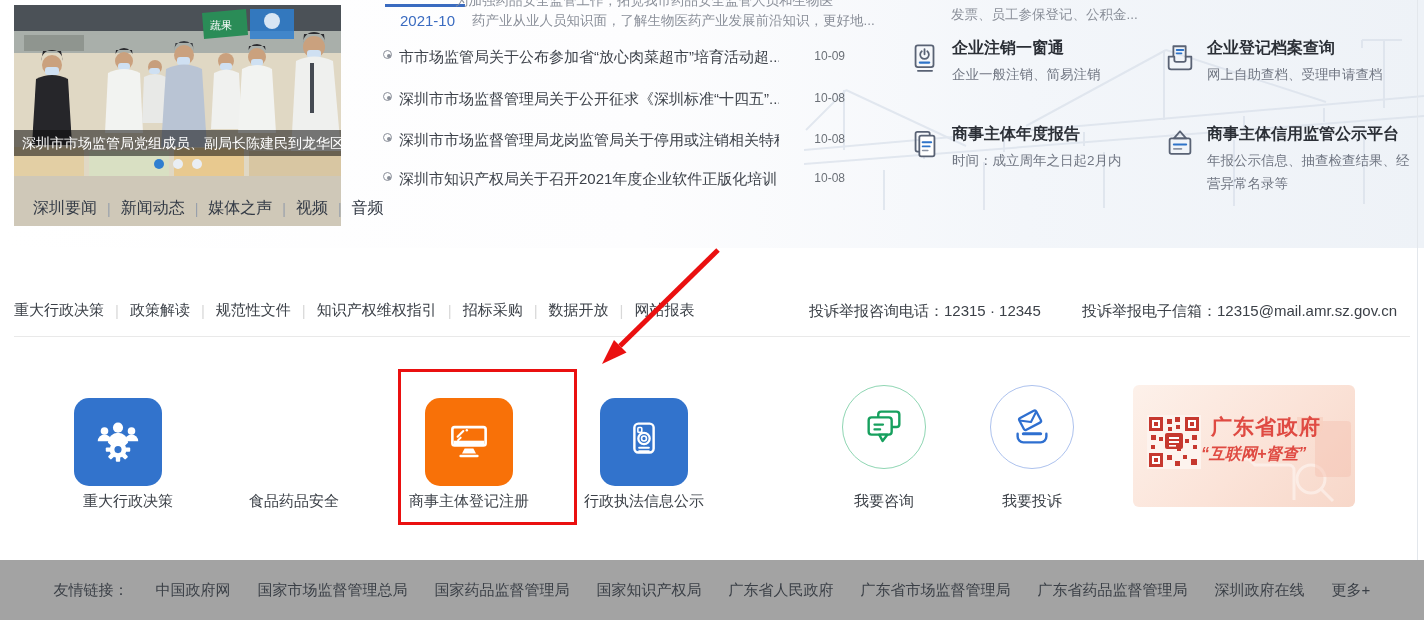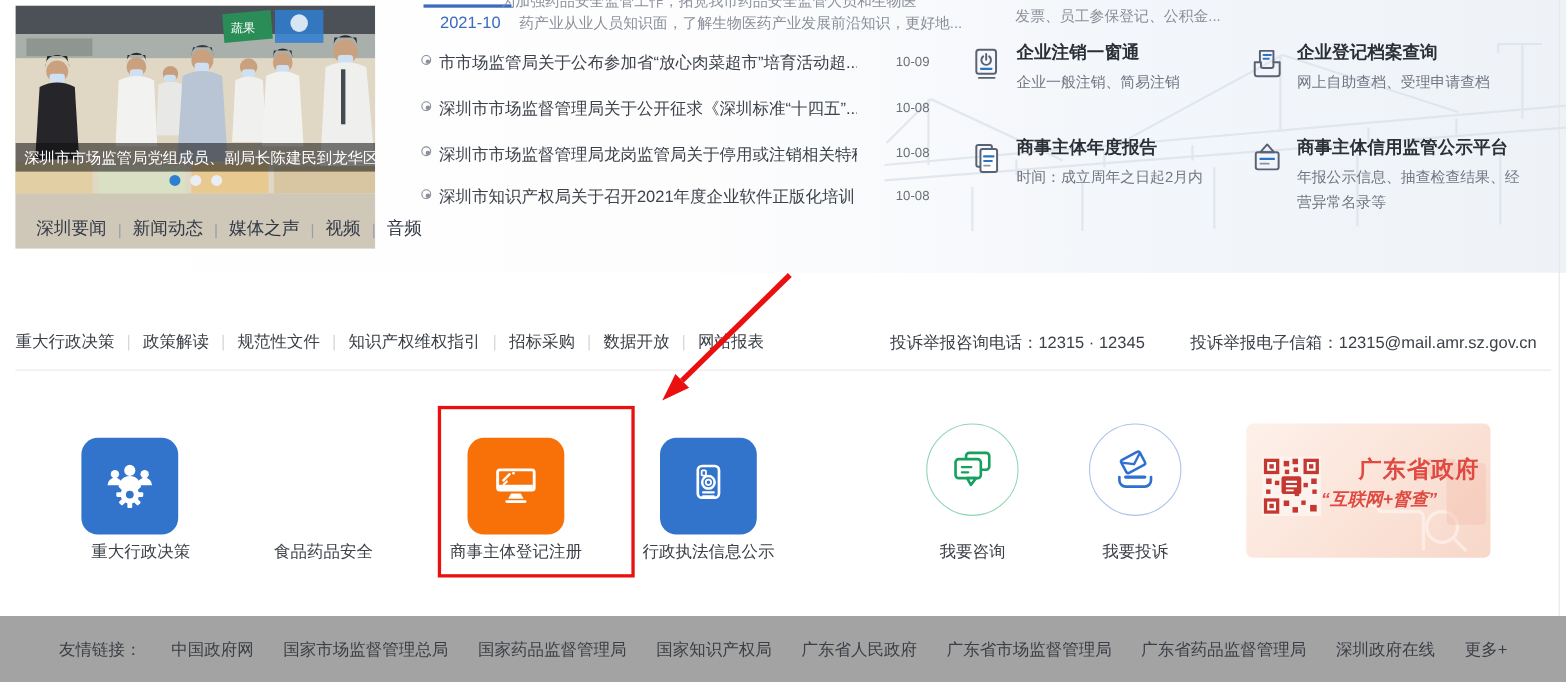--- a/index.html
+++ b/index.html
@@ -32,21 +32,21 @@
   .news-clip span { position:absolute; left:0; top:-8px; font-size:13.5px; color:#8a8f99; white-space:nowrap; }
   .news-date-badge { position:absolute; left:17px; top:12px; font-size:15px; color:#3a6bc0; }
   .news-summary { position:absolute; left:89px; top:12px; width:380px; font-size:13.5px; color:#8a8f99; white-space:nowrap; }
   .news-item { position:absolute; left:0; width:470px; height:20px; cursor:pointer; }
   .news-item .bullet { position:absolute; left:0; top:2px; width:9px; height:9px; border:1px solid #8a8f99; border-radius:50%; }
   .news-item .bullet::after { content:""; position:absolute; left:2.5px; top:2.5px; width:4px; height:4px; background:#8a8f99; border-radius:50%; }
   .news-item .title { position:absolute; left:16px; top:0; width:380px; font-size:15px; color:#3d424a; white-space:nowrap; overflow:hidden; }
   .news-item .date { position:absolute; right:8px; top:1px; font-size:12px; color:#6b7077; }
 
   
-  .services { position:absolute; left:880px; top:0; width:506px; height:248px; }
+  .services { position:absolute; left:908px; top:0; width:506px; height:248px; }
   .svc-partial { position:absolute; left:43px; top:6px; font-size:13.5px; color:#8a8f99; white-space:nowrap; }
   .svc-card { position:absolute; width:250px; cursor:pointer; }
   .svc-card .svc-icon { position:absolute; left:0; top:4px; width:34px; height:34px; }
   .svc-card .svc-title { position:absolute; left:44px; top:0; font-size:16px; font-weight:bold; color:#2b2f36; white-space:nowrap; }
   .svc-card .svc-desc { position:absolute; left:44px; top:25px; width:208px; font-size:13.5px; color:#707682; line-height:23px; }
 
   
   .mid-links { position:absolute; left:14px; top:301px; display:flex; align-items:center; font-size:15px; color:#3c4148; }
   .mid-links .sep { color:#d8d8d8; margin:0 11px; }
   .mid-links span[data-interactable="true"] { cursor:pointer; }
@@ -61,21 +61,21 @@
   .t-blue { background:#3273cc; } .t-green { background:#12a35f; } .t-orange { background:#f87108; }
 
   .circle-btn { position:absolute; top:385px; width:84px; height:84px; border-radius:50%; background:#fff; cursor:pointer;
     display:flex; align-items:center; justify-content:center; }
   .c-green { border:1px solid #8fd6b3; } .c-blue { border:1px solid #adc2ee; }
 
   
   .banner { position:absolute; left:1133px; top:385px; width:222px; height:122px; border-radius:6px; overflow:hidden; cursor:pointer;
     background:linear-gradient(135deg,#fdf1ea 0%,#fbe3d8 55%,#f7d7c9 100%); }
   .banner .qr { position:absolute; left:14px; top:30px; }
-  .banner .b1 { position:absolute; left:78px; top:28px; font-size:21px; font-weight:bold; color:#df4a42; letter-spacing:1px;margin-left:24px; }
+  .banner .b1 { position:absolute; left:78px; top:28px; font-size:21px; font-weight:bold; color:#df4a42; letter-spacing:1px; }
   .banner .b2 { position:absolute; left:68px; top:59px; font-size:16px; font-weight:bold; font-style:italic; color:#df4a42; }
   .banner .deco { position:absolute; right:0; bottom:0; opacity:.6; }
 
   .v-divider { position:absolute; left:1417px; top:0; width:1px; height:620px; background:#e3e7ec; }
 
   
   .red-box { position:absolute; left:398px; top:369px; width:179px; height:156px; border:3px solid #ea1010; z-index:6; pointer-events:none; }
   .arrow-overlay { position:absolute; left:0; top:0; z-index:7; pointer-events:none; }
 
   

